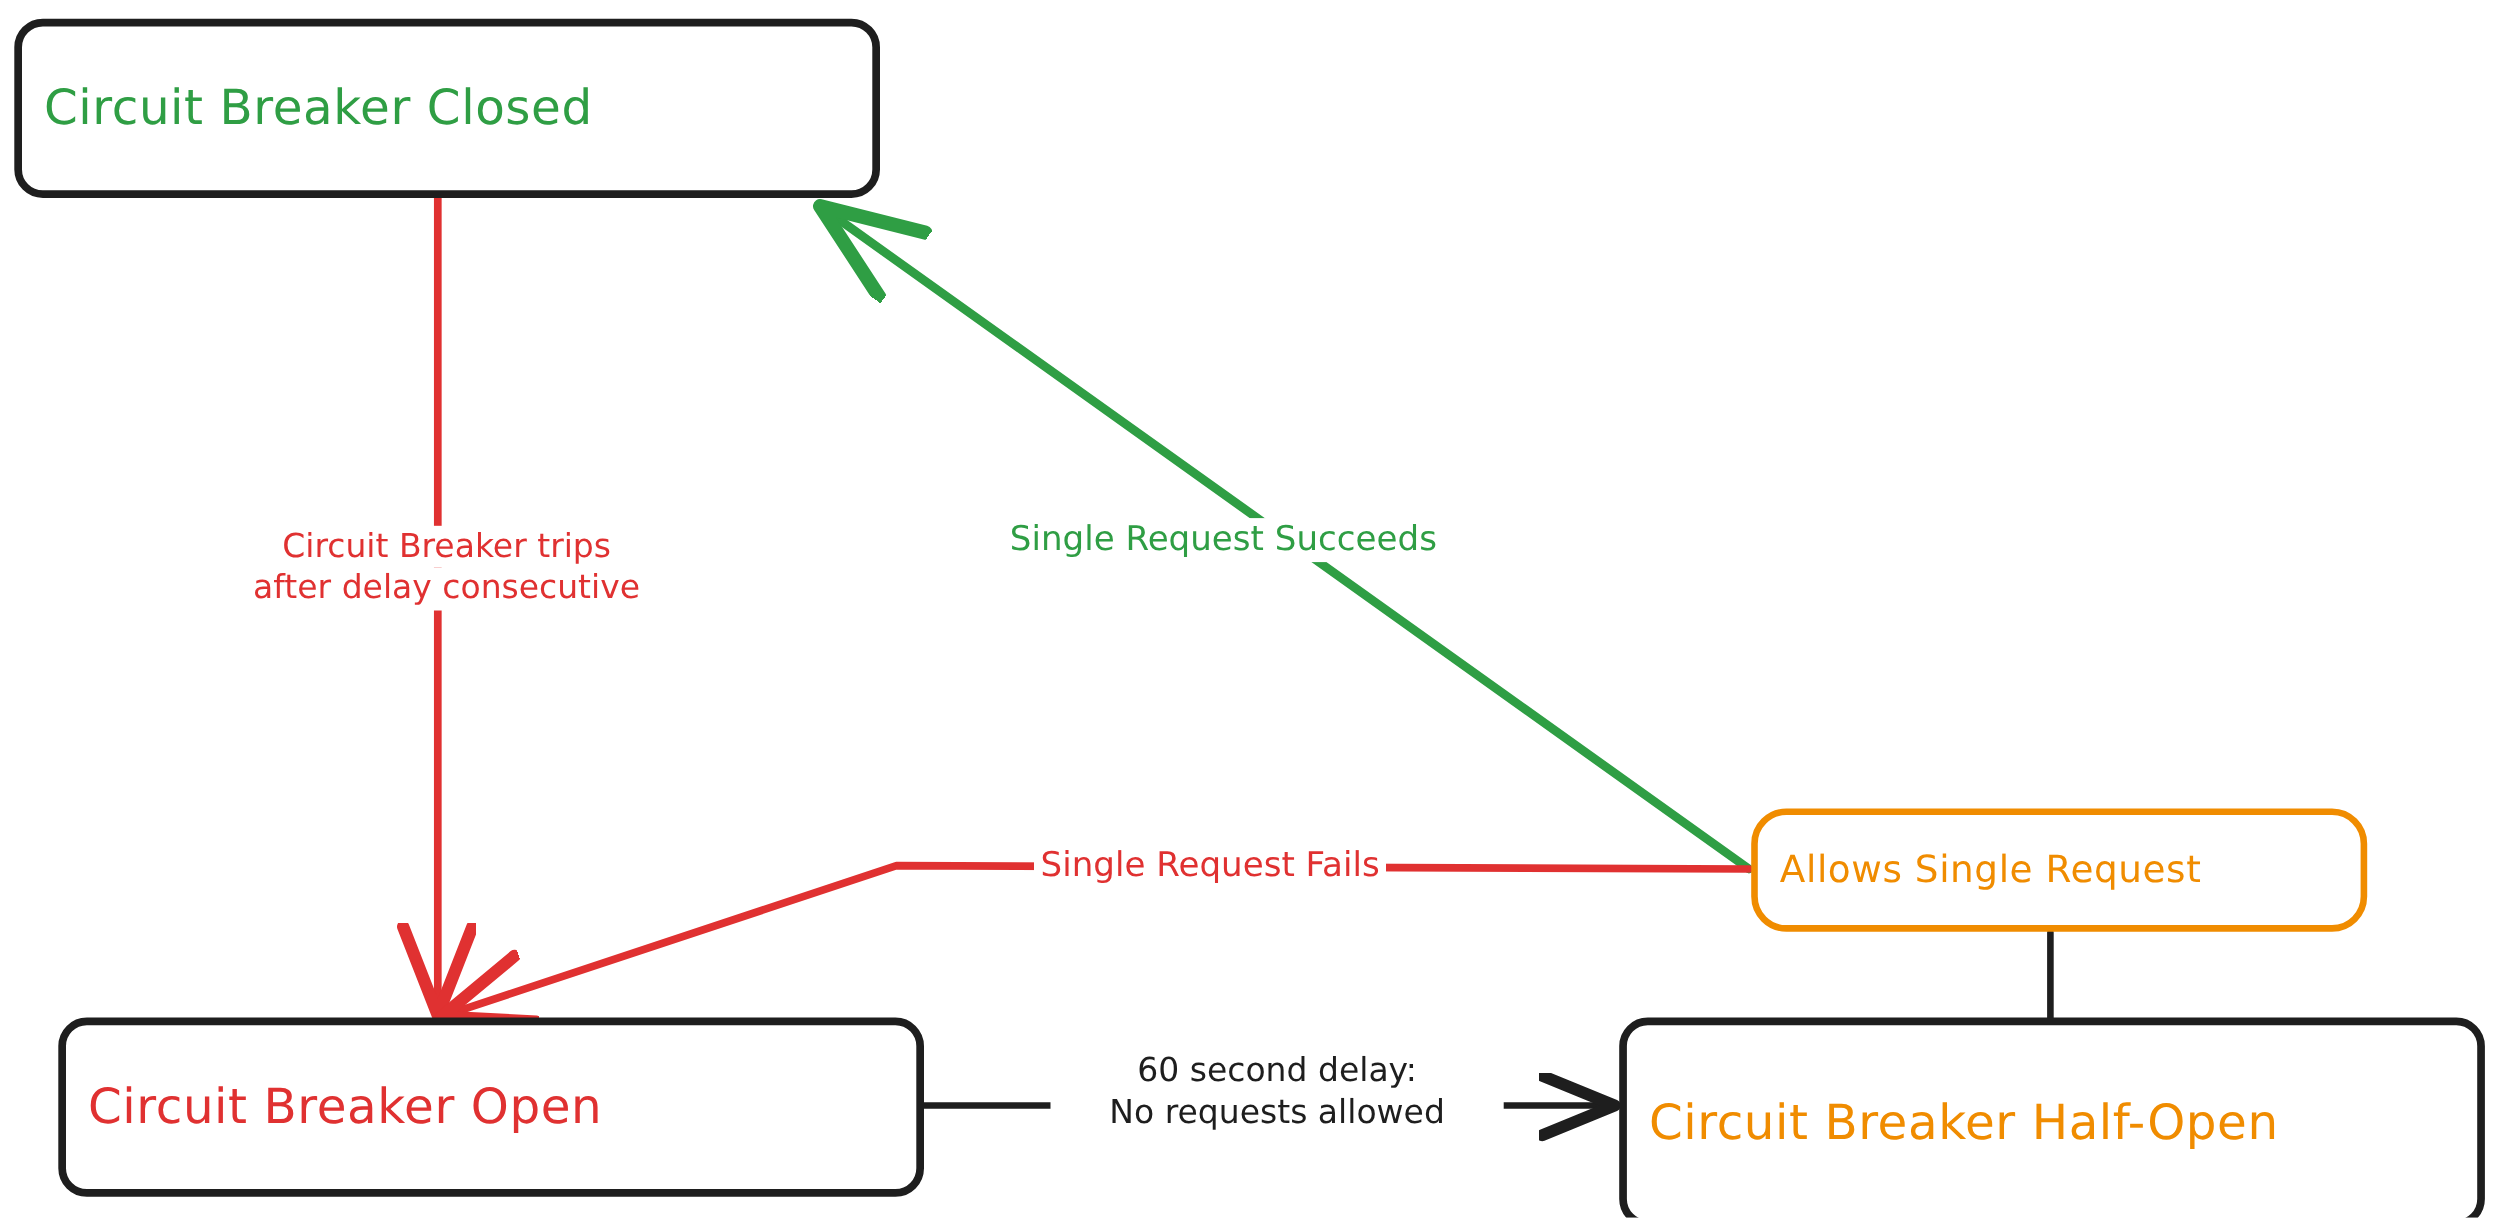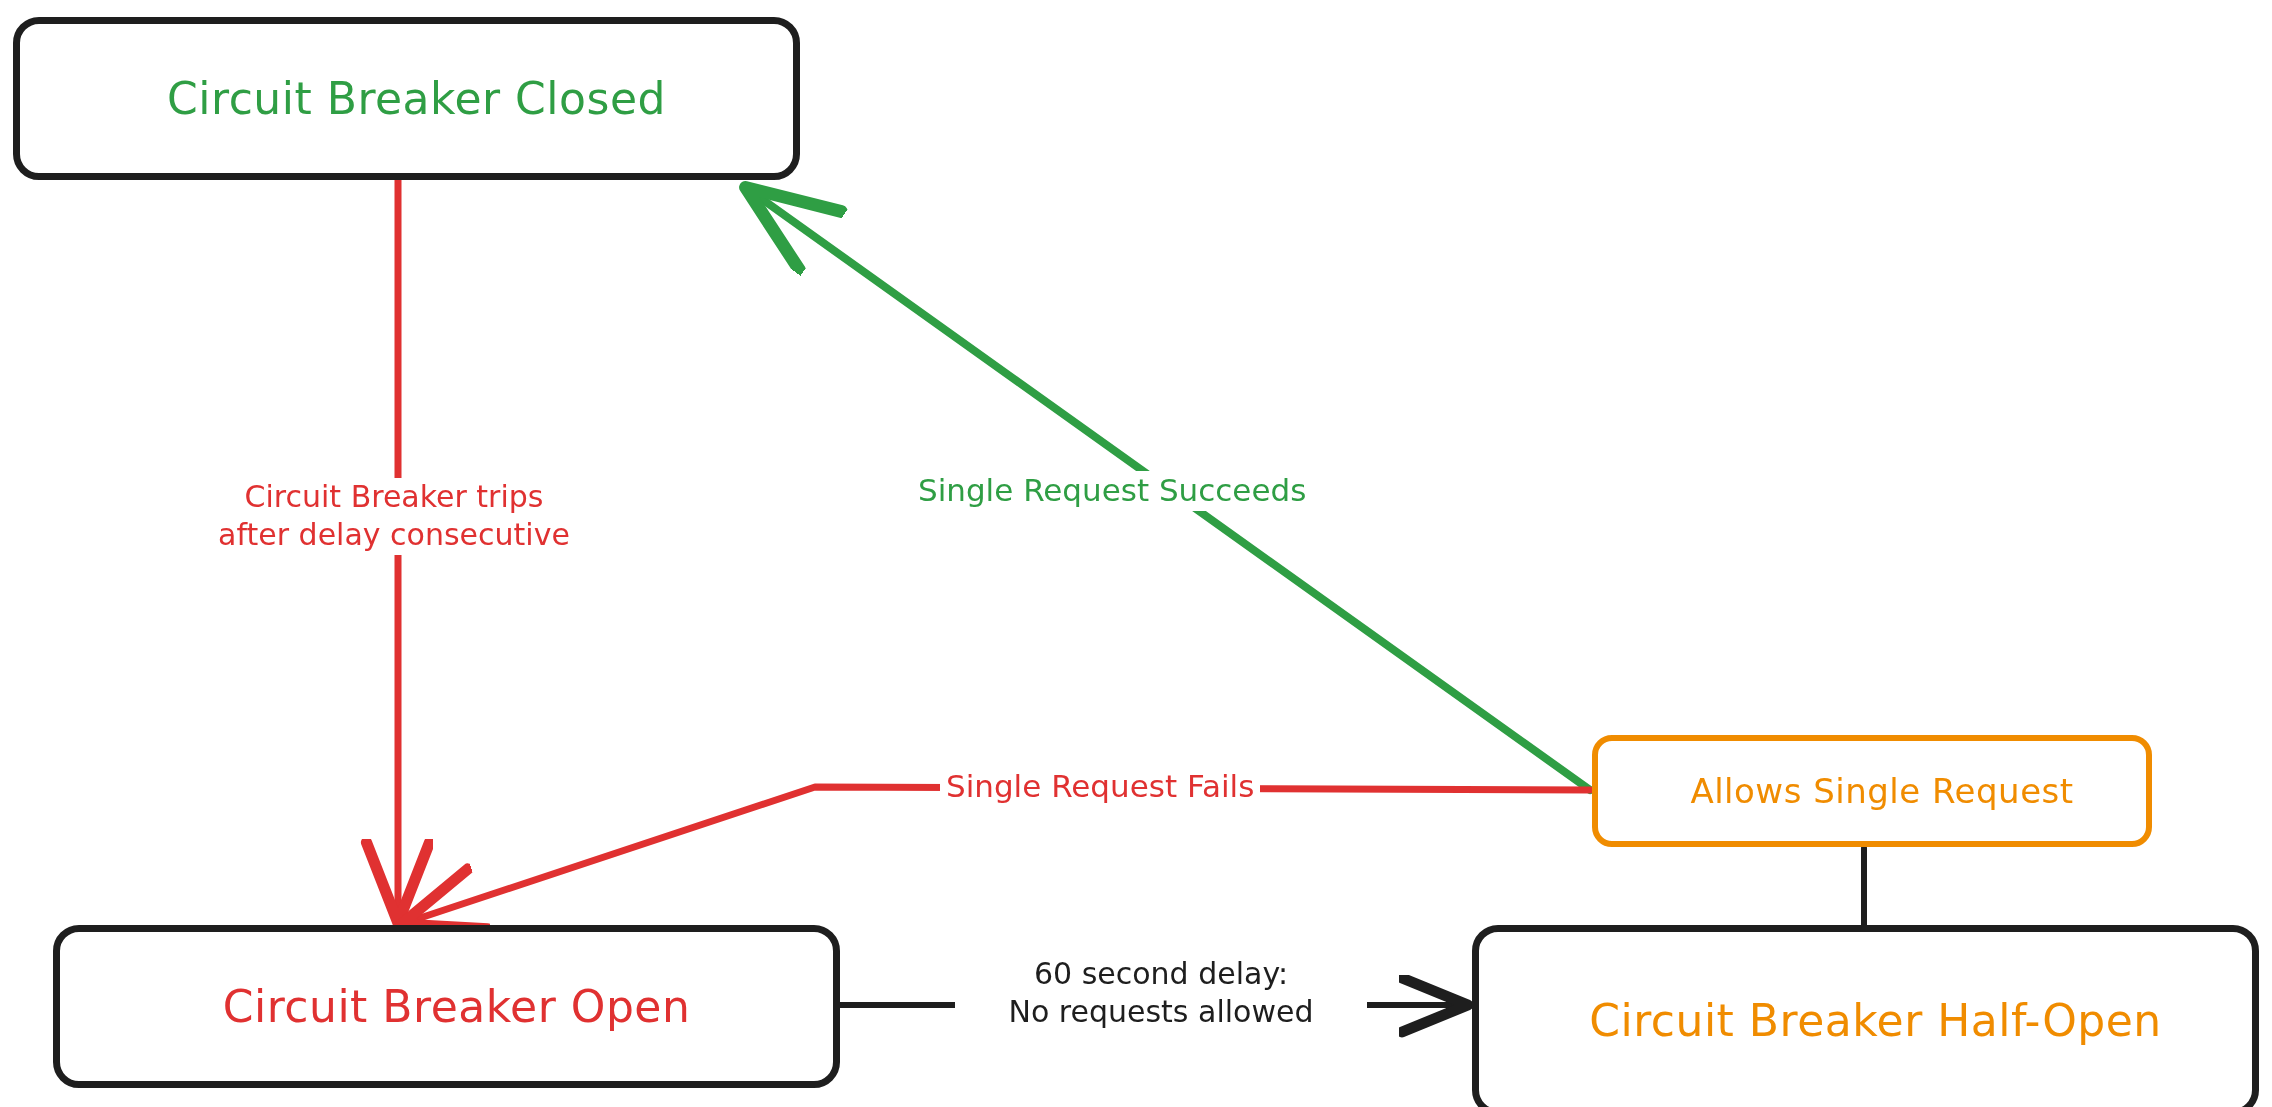--- a/index.html
+++ b/index.html
@@ -16,21 +16,21 @@
     width: 2272px;
     height: 1107px;
     background: #ffffff;
     overflow: hidden;
   }
   .node {
     position: absolute;
     box-sizing: border-box;
     display: flex;
     align-items: center;
-    justify-content: center;
+    justify-content: flex-start;
     background: #ffffff;
     border-style: solid;
     border-radius: 26px;
     text-align: center;
     z-index: 3;
     padding-left: 20px;
   }
   .node-label {
     font-family: "DejaVu Sans", sans-serif;
     font-weight: 400;
@@ -46,40 +46,40 @@
     left: 13px; top: 925px; width: 787px; height: 163px;
     border-width: 7px; border-color: #1e1e1e; margin-left: 40px;
   }
   #node-halfopen {
     left: 1472px; top: 925px; width: 787px; height: 191px;
     border-width: 7px; border-color: #1e1e1e;
   }
   #node-allows {
     left: 1592px; top: 735px; width: 560px; height: 112px;
     border-width: 6px; border-color: #f08c00;
-    border-radius: 20px;
+    border-radius: 32px;
   }
   .label-closed  { color: #2f9e44; font-size: 44px; }
   .label-open    { color: #e03131; font-size: 44px; }
   .label-half    { color: #f08c00; font-size: 44px; }
   .label-allows  { color: #f08c00; font-size: 34px; }
 
   
   .edge-label {
     position: absolute;
     font-family: "DejaVu Sans", sans-serif;
     line-height: 1.28;
     text-align: center;
     z-index: 4;
     background: #ffffff;
     white-space: nowrap;
     padding: 0 6px;
   }
   #edge-label-trips {
-    left: 168px; top: 478px; width: 440px;
+    left: 180px; top: 478px; width: 440px;
     color: #e03131; font-size: 30px;
     background: transparent;
   }
   #edge-label-trips .ln { display: block; background:#ffffff; }
   #edge-label-succeeds {
     left: 912px; top: 471px;
     color: #2f9e44; font-size: 31px;
   }
   #edge-label-fails {
     left: 940px; top: 767px;

